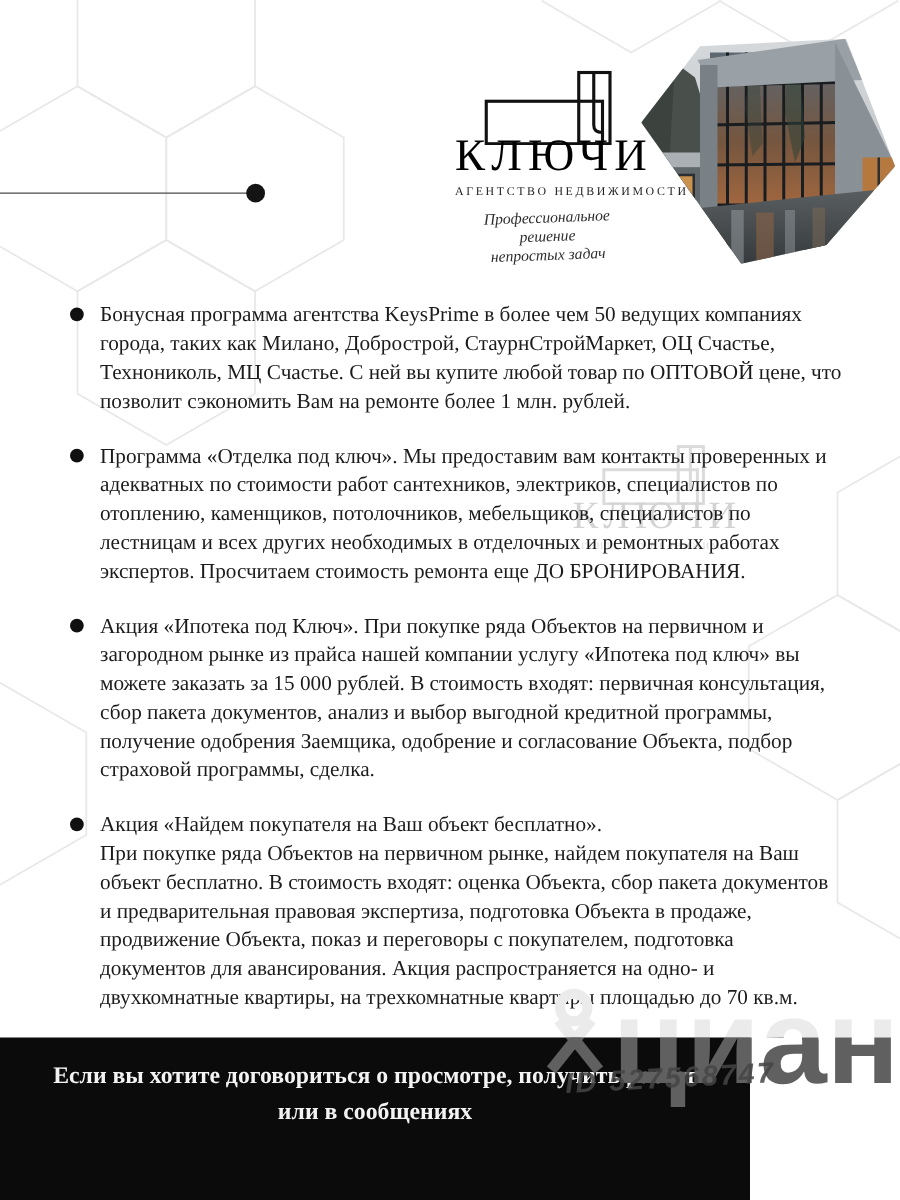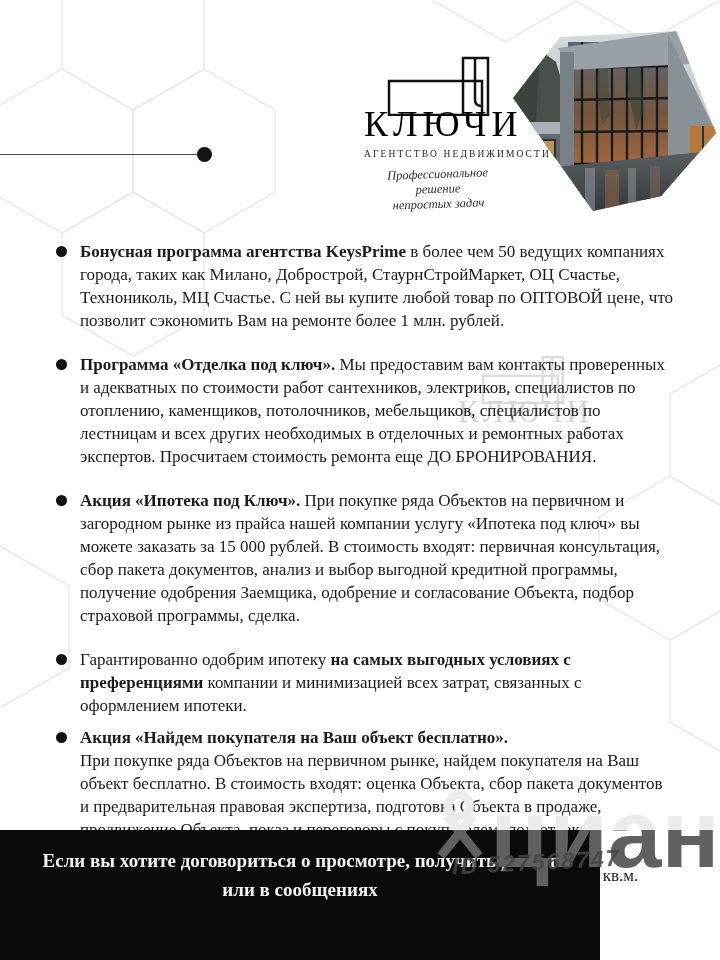--- a/index.html
+++ b/index.html
@@ -27,21 +27,21 @@
   .wm-logo{position:absolute;left:458px;top:354px;width:128px;text-align:center;opacity:.17;z-index:4;pointer-events:none;}
   .wm-logo .logo-name{font-size:31px;letter-spacing:4px;}
   .wm-logo .logo-sub{font-size:7.5px;letter-spacing:1.6px;margin-top:5px;}
   .wm-logo .logo-mark{margin-bottom:-8px;}
 
   
   .content{position:absolute;left:80px;top:240px;width:594px;z-index:3;margin:0;padding:0;}
   .para{position:relative;list-style:none;font-size:17px;line-height:23px;margin:0 0 21px 0;}
   .para:nth-child(4){margin-bottom:9px;}
   .para .bdot{position:absolute;left:-24px;top:6px;width:11px;height:11px;border-radius:50%;background:#101010;}
-  .para b{font-weight:bold;}
+  .para b{font-weight:normal;}
 
   
   .footer{position:absolute;left:0;top:830px;width:600px;height:130px;background:#0b0b0b;z-index:5;}
   .footer-text{padding-top:16px;text-align:center;font-weight:bold;font-size:19px;line-height:29px;color:#f3f3f3;}
 
   
   .cian{position:absolute;left:433px;top:788px;width:287px;height:104px;z-index:6;pointer-events:none;}
   .cian-layer{position:absolute;inset:0;}
   .cian-a{color:#ebebeb;clip-path:inset(0 0 62px 0);}
   .cian-b{color:#606060;clip-path:inset(42px 0 0 0);}
@@ -160,21 +160,20 @@
       <line x1="96" y1="4" x2="96" y2="46" stroke="#333" stroke-width="3"></line>
     </svg>
     <div class="logo-name">КЛЮЧИ</div>
     <div class="logo-sub">АГЕНТСТВО НЕДВИЖИМОСТИ</div>
   </div>
 
   <ul class="content">
       <li class="para"><span class="bdot"></span><b>Бонусная программа агентства KeysPrime</b><span> в более чем 50 ведущих компаниях города, таких как Милано, Добрострой, СтаурнСтройМаркет, ОЦ Счастье, Технониколь, МЦ Счастье. С ней вы купите любой товар по ОПТОВОЙ цене, что позволит сэкономить Вам на ремонте более 1 млн. рублей.</span></li>
       <li class="para"><span class="bdot"></span><b>Программа «Отделка под ключ».</b><span> Мы предоставим вам контакты проверенных и адекватных по стоимости работ сантехников, электриков, специалистов по отоплению, каменщиков, потолочников, мебельщиков, специалистов по лестницам и всех других необходимых в отделочных и ремонтных работах экспертов. Просчитаем стоимость ремонта еще ДО БРОНИРОВАНИЯ.</span></li>
       <li class="para"><span class="bdot"></span><b>Акция «Ипотека под Ключ».</b><span> При покупке ряда Объектов на первичном и загородном рынке из прайса нашей компании услугу «Ипотека под ключ» вы можете заказать за 15 000 рублей. В стоимость входят: первичная консультация, сбор пакета документов, анализ и выбор выгодной кредитной программы, получение одобрения Заемщика, одобрение и согласование Объекта, подбор страховой программы, сделка.</span></li>
-      <li class="para"><span class="bdot"></span><span>Гарантированно одобрим ипотеку </span><b>на самых выгодных условиях с преференциями</b><span> компании и минимизацией всех затрат, связанных с оформлением ипотеки.</span></li>
       <li class="para"><span class="bdot"></span><b>Акция «Найдем покупателя на Ваш объект бесплатно».</b><br><span>При покупке ряда Объектов на первичном рынке, найдем покупателя на Ваш объект бесплатно. В стоимость входят: оценка Объекта, сбор пакета документов и предварительная правовая экспертиза, подготовка Объекта в продаже, продвижение Объекта, показ и переговоры с покупателем, подготовка документов для авансирования. Акция распространяется на одно- и двухкомнатные квартиры, на трехкомнатные квартиры площадью до 70 кв.м.</span></li>
     </ul>
 
   <div class="footer">
     <div class="footer-text">
         <div>Если вы хотите договориться о просмотре, получить расчет</div>
         <div>или в сообщениях</div>
       </div>
   </div>
 

